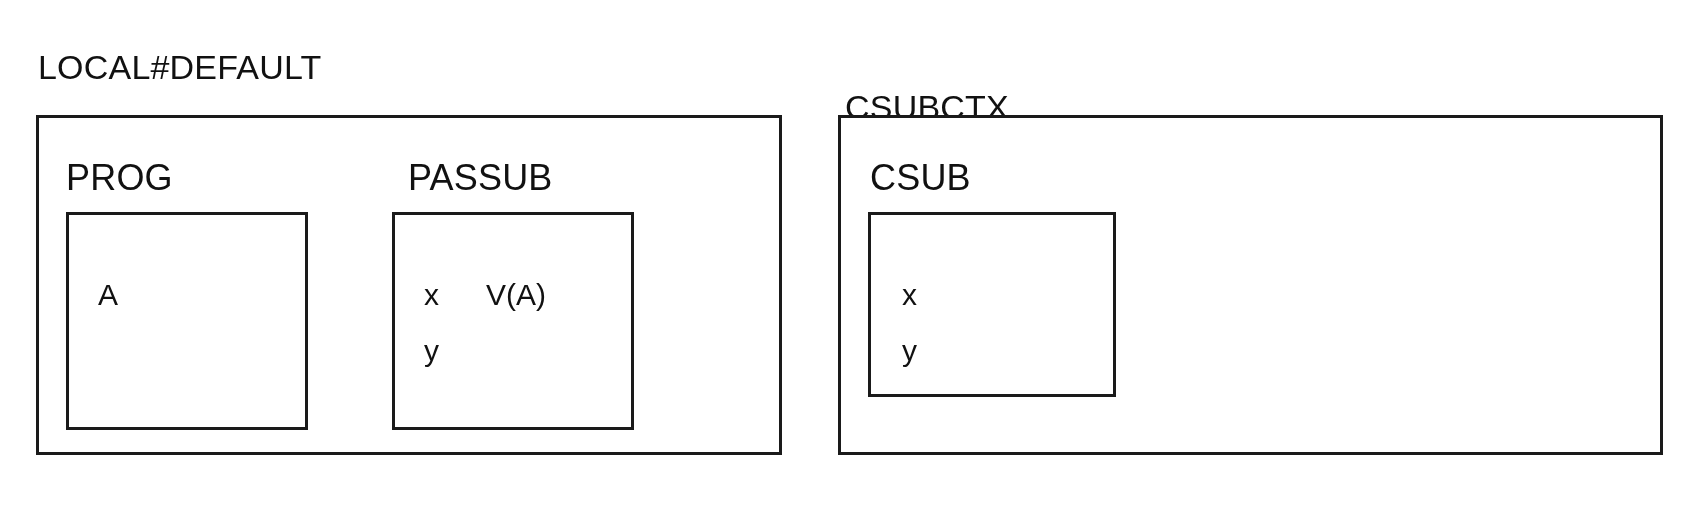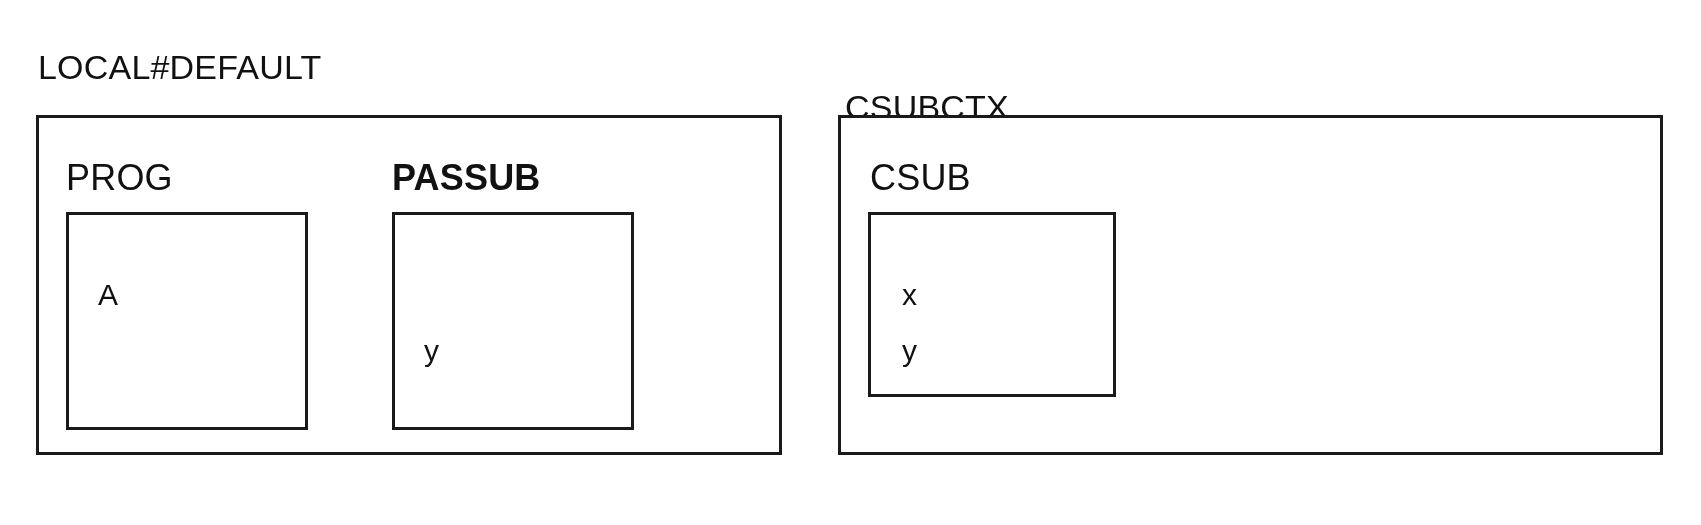--- a/index.html
+++ b/index.html
@@ -68,21 +68,21 @@
   
 
   
   #group-local-label      { left: 38px;  top: 50px; }
   #group-local-box        { left: 36px;  top: 115px; width: 746px; height: 340px; }
 
   #scope-prog-label       { left: 66px;  top: 162px; }
   #scope-prog-box         { left: 66px;  top: 212px; width: 242px; height: 218px; }
   #entry-prog-a           { left: 98px;  top: 280px; }
 
-  #scope-passub-label     { left: 392px; top: 162px; font-weight: bold; }
+  #scope-passub-label     { left: 408px; top: 162px; }
   #scope-passub-box       { left: 392px; top: 212px; width: 242px; height: 218px; }
   #entry-passub-x         { left: 424px; top: 280px; }
   #entry-passub-y         { left: 424px; top: 336px; }
 
   
   #group-csubctx-label    { left: 845px;  top: 50px; margin-top: 40px; }
   #group-csubctx-box      { left: 838px;  top: 115px; width: 825px; height: 340px; }
 
   #scope-csub-label       { left: 870px;  top: 162px; }
   #scope-csub-box         { left: 868px;  top: 212px; width: 248px; height: 185px; }
@@ -103,20 +103,23 @@
   <div class="scope-box" id="scope-prog-box"></div>
 
   <div class="entry" id="entry-prog-a">
     <span class="entry-name">A</span><span class="entry-value"></span>
   </div>
 
   <div class="scope-label" id="scope-passub-label">PASSUB</div>
 
   <div class="scope-box" id="scope-passub-box"></div>
 
+  <div class="entry" id="entry-passub-x">
+    <span class="entry-name">x</span><span class="entry-value">V(A)</span>
+  </div>
 
   <div class="entry" id="entry-passub-y">
     <span class="entry-name">y</span><span class="entry-value"></span>
   </div>
 
   <div class="group-label" id="group-csubctx-label">CSUBCTX</div>
 
   <div class="group-box" id="group-csubctx-box"></div>
 
   <div class="scope-label" id="scope-csub-label">CSUB</div>

